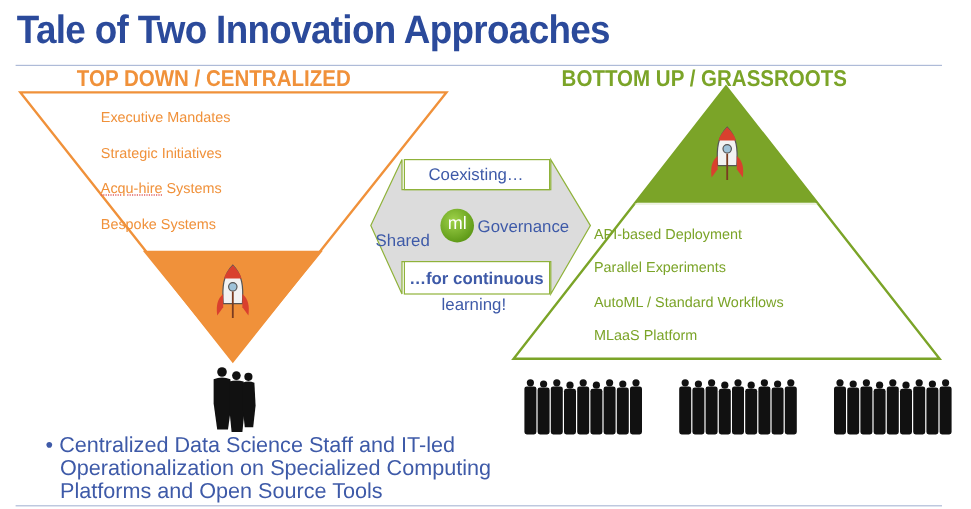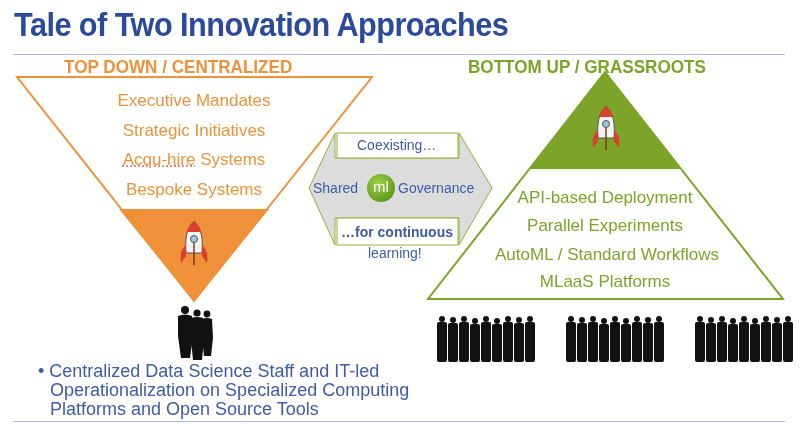--- a/index.html
+++ b/index.html
@@ -5,21 +5,21 @@
   html, body { margin: 0; padding: 0; background: #ffffff; }
   body { width: 809px; height: 424px; position: relative; overflow: hidden;
          font-family: "Liberation Sans", "DejaVu Sans", sans-serif; }
   .abs { position: absolute; }
   .title { left: 14px; top: 6px; font-size: 33px; font-weight: bold; color: #2b4a9b;
            letter-spacing: -0.6px; white-space: nowrap; transform: scaleX(0.93); transform-origin: left top; }
   .rule { height: 1px; background: #aebbd8; }
   .hdr { font-size: 19px; font-weight: bold; white-space: nowrap; transform: scaleX(0.9); }
   .hdr-left { color: #f0913a; left: 64px; top: 56px; transform-origin: left top; }
   .hdr-right { color: #7ba428; left: 468px; top: 56px; transform-origin: left top; }
-  .item { font-size: 17px; white-space: nowrap; text-align: center; width: 220px; }
+  .item { font-size: 12px; white-space: nowrap; text-align: left; width: 220px; }
   .item-left { color: #f0913a; left: 84px; }
   .item-right { color: #7ba428; left: 495px; }
   .u { text-decoration: underline; text-decoration-color: #e06060; text-decoration-style: dotted; }
   .cen { color: #3e5aa8; font-size: 14px; white-space: nowrap; }
   .bullet { color: #3e5aa8; font-size: 18px; line-height: 19px; }
   svg { position: absolute; left: 0; top: 0; }
 </style>
 </head>
 <body>
 
@@ -153,24 +153,24 @@
 <div class="abs hdr hdr-right">BOTTOM UP / GRASSROOTS</div>
 
 <div class="abs item item-left" style="top:91px;">Executive Mandates</div>
 <div class="abs item item-left" style="top:121px;">Strategic Initiatives</div>
 <div class="abs item item-left" style="top:150px;"><span class="u">Acqu-hire</span><span> Systems</span></div>
 <div class="abs item item-left" style="top:180px;">Bespoke Systems</div>
 
 <div class="abs item item-right" style="top:188px;">API-based Deployment</div>
 <div class="abs item item-right" style="top:216px;">Parallel Experiments</div>
 <div class="abs item item-right" style="top:245px;">AutoML / Standard Workflows</div>
-<div class="abs item item-right" style="top:272px;">MLaaS Platforms</div>
+<div class="abs item item-right" style="top:272px;">MLaaS Platform</div>
 
 <div class="abs cen" style="left:357px; top:137px;">Coexisting…</div>
-<div class="abs cen" style="left:313px; top:180px;">Shared</div>
+<div class="abs cen" style="left:313px; top:192px;">Shared</div>
 <div class="abs" style="left:371px; top:178px; width:20px; text-align:center; color:#ffffff; font-weight:normal; font-size:15px;">ml</div>
 <div class="abs cen" style="left:398px; top:180px;">Governance</div>
 <div class="abs cen" style="left:341px; top:224px;font-weight:bold;">…for continuous</div>
 <div class="abs cen" style="left:368px; top:245px;">learning!</div>
 
 <div class="abs bullet" style="left:38px; top:362px;">
   <div><span>• </span><span>Centralized Data Science Staff and IT-led</span></div>
   <div style="padding-left:12px;">Operationalization on Specialized Computing</div>
   <div style="padding-left:12px;">Platforms and Open Source Tools</div>
 </div>

